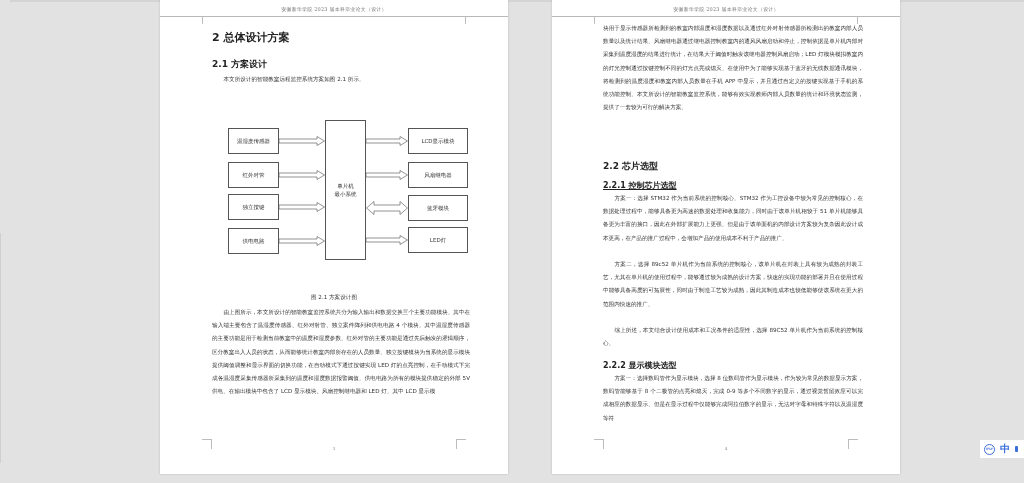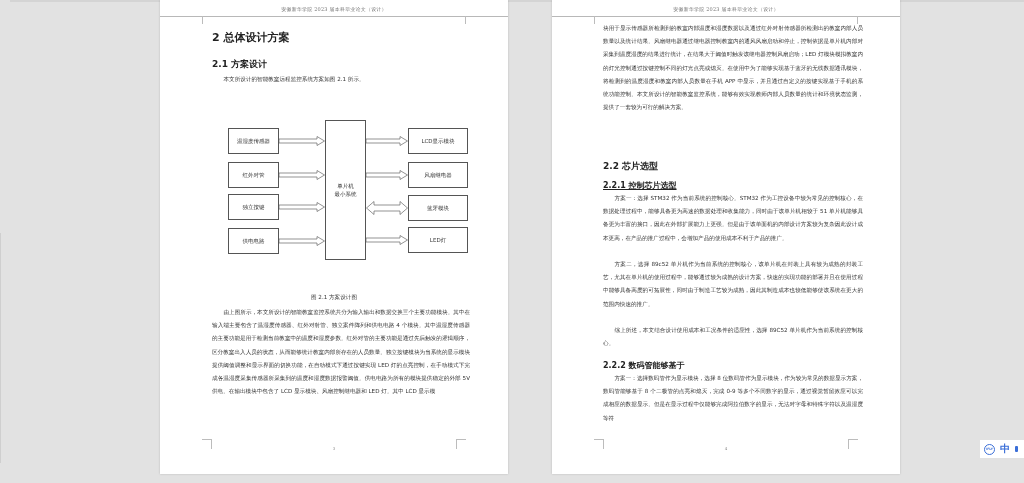--- a/index.html
+++ b/index.html
@@ -138,21 +138,21 @@
     <div class="corner tl"></div>
     <div class="corner tr"></div>
 
     <div class="para noindent" style="top:22px; left:51px; width:260px;">块用于显示传感器所检测到的教室内部温度和湿度数据以及通过红外对射传感器所检测出的教室内部人员数量以及统计结果。风扇继电器通过继电器控制教室内的通风风扇启动和停止，控制依据是单片机内部对采集到温度湿度的结果进行统计，在结果大于阈值时触发该继电器控制风扇启动；LED 灯模块模拟教室内的灯光控制通过按键控制不同的灯光点亮或熄灭。在使用中为了能够实现基于蓝牙的无线数据通讯模块，将检测到的温度湿度和教室内部人员数量在手机 APP 中显示，并且通过自定义的按键实现基于手机的系统功能控制。本文所设计的智能教室监控系统，能够有效实现教师内部人员数量的统计和环境状态监测，提供了一套较为可行的解决方案。</div>
 
     <div class="h2" style="left:51px; top:160px;">2.2 芯片选型</div>
     <div class="h3" style="left:51px; top:180px;text-decoration:underline;">2.2.1 控制芯片选型</div>
     <div class="para" style="top:192px; left:51px; width:260px;">方案一：选择 STM32 作为当前系统的控制核心。STM32 作为工控设备中较为常见的控制核心，在数据处理过程中，能够具备更为高速的数据处理和收集能力，同时由于该单片机相较于 51 单片机能够具备更为丰富的接口，因此在外部扩展能力上更强。但是由于该单面机的内部设计方案较为复杂因此设计成本更高，在产品的推广过程中，会增加产品的使用成本不利于产品的推广。</div>
     <div class="para" style="top:258px; left:51px; width:260px;">方案二，选择 89c52 单片机作为当前系统的控制核心，该单片机在封装上具有较为成熟的封装工艺，尤其在单片机的使用过程中，能够通过较为成熟的设计方案，快速的实现功能的部署并且在使用过程中能够具备高度的可拓展性，同时由于制造工艺较为成熟，因此其制造成本也较低能够使该系统在更大的范围内快速的推广。</div>
     <div class="para" style="top:324px; left:51px; width:260px;">综上所述，本文结合设计使用成本和工况条件的适应性，选择 89C52 单片机作为当前系统的控制核心。</div>
-    <div class="h3" style="left:51px; top:360px;">2.2.2 数码管能够基于</div>
+    <div class="h3" style="left:51px; top:360px;">2.2.2 显示模块选型</div>
     <div class="para" style="top:372px; left:51px; width:260px; height:66px; overflow:hidden;">方案一：选择数码管作为显示模块，选择 8 位数码管作为显示模块，作为较为常见的数据显示方案，数码管能够基于 8 个二极管的点亮和熄灭，完成 0-9 等多个不同数字的显示，通过视觉暂留效应可以完成相应的数据显示。但是在显示过程中仅能够完成阿拉伯数字的显示，无法对字母和特殊字符以及温湿度等符</div>
 
     <div class="corner bl"></div>
     <div class="corner br"></div>
     <div class="pgnum">4</div>
   </div>
 
   <div class="ime">
     <div class="logo">iFLY</div>
     <div class="lang">中</div>

